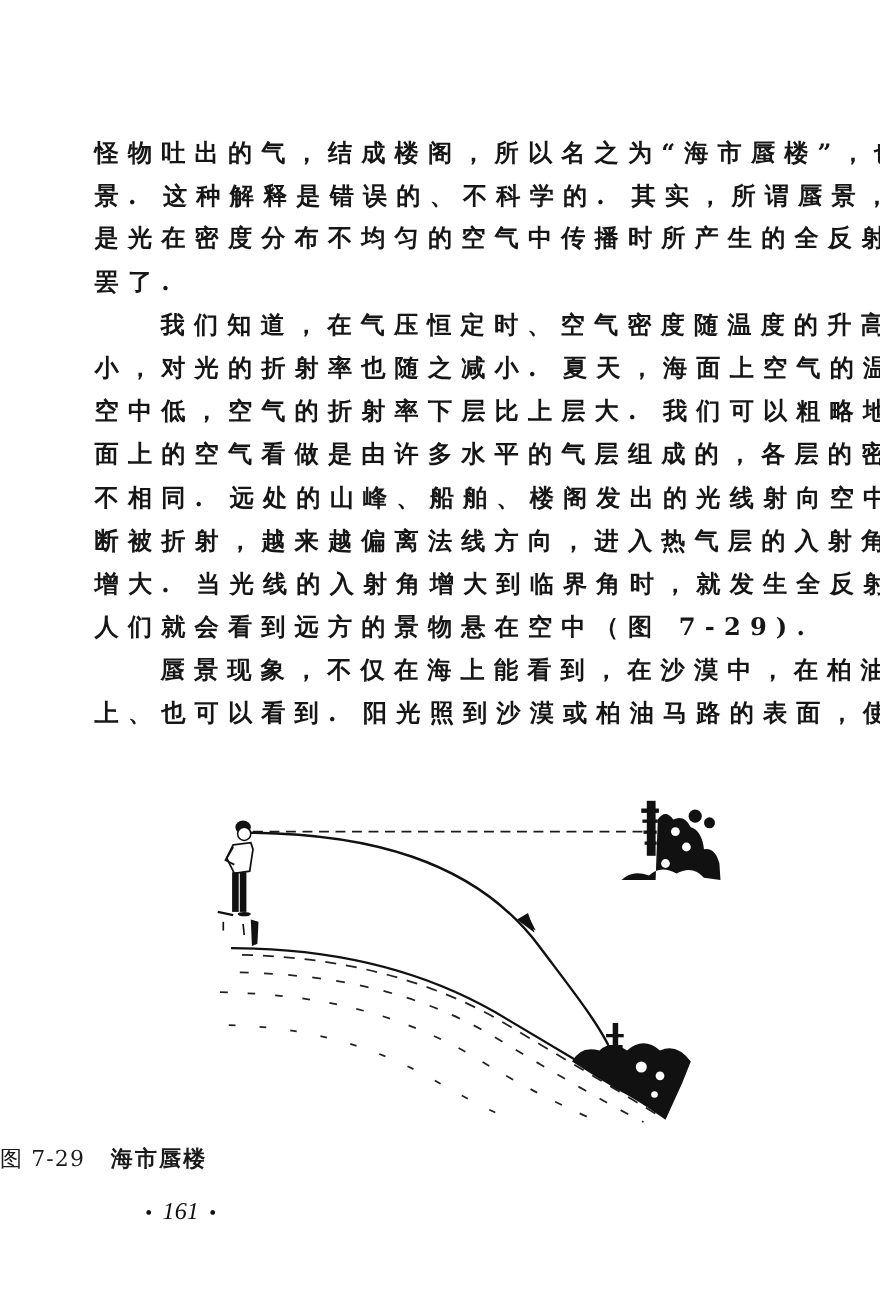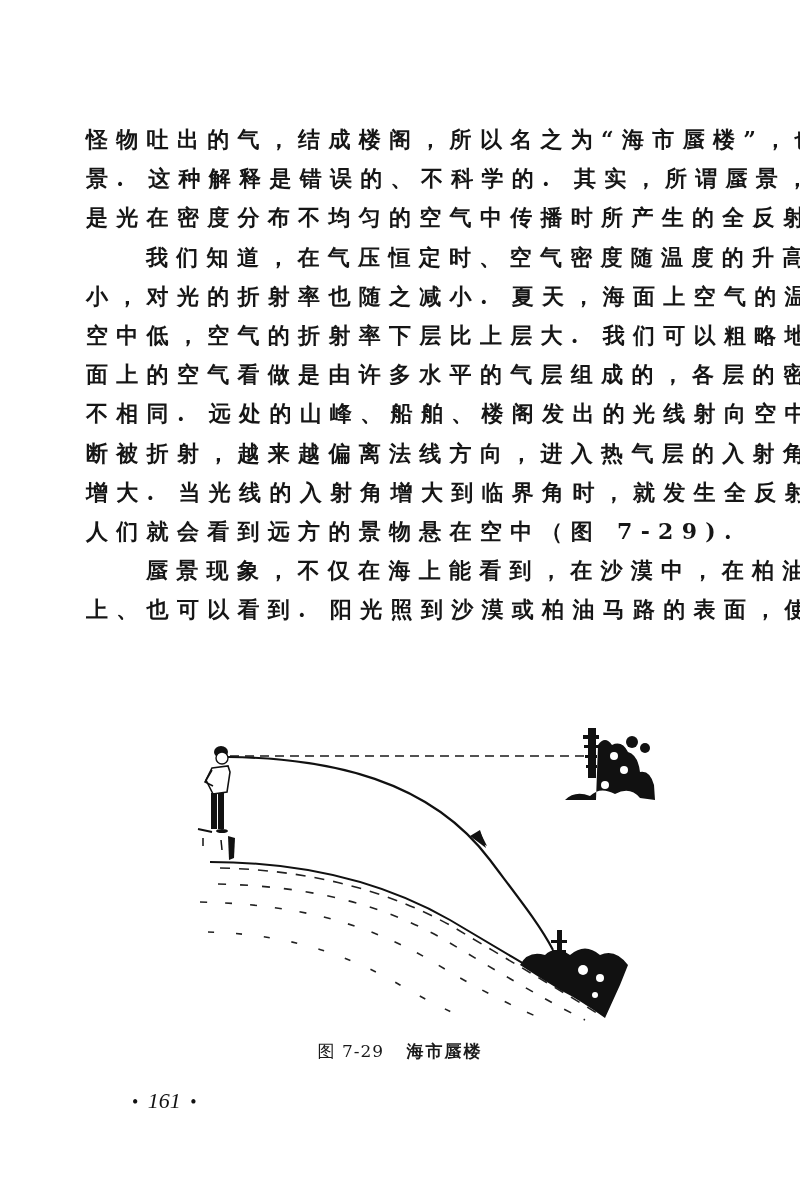--- a/index.html
+++ b/index.html
@@ -40,22 +40,21 @@
     position: absolute;
     left: 0; top: 0;
     width: 800px; height: 1178px;
     pointer-events: none;
   }
   .caption {
     position: absolute;
     left: 0;
     width: 800px;
     top: 1040px;
-    text-align: center;
-    font-size: 17px;
+    font-size: 20px;
     letter-spacing: 1px;
     color: #1a1a1a;
     font-family: "DejaVu Serif", "Liberation Serif", serif;
   }
   .caption .fig-num { margin-right: 16px; }
   .caption .fig-title { font-weight: 700; letter-spacing: 2px; }
   .page-number {
     position: absolute;
     left: 128px;
     top: 1088px;
@@ -69,20 +68,21 @@
 </head>
 <body>
 
 <div class="page">
 
   <div class="text-block">
 
     <div class="line">怪物吐出的气，结成楼阁，所以名之为“海市蜃楼”，也叫蜃</div>
     <div class="line">景. 这种解释是错误的、不科学的. 其实，所谓蜃景，不过</div>
     <div class="line">是光在密度分布不均匀的空气中传播时所产生的全反射现象</div>
+    <div class="line">罢了.</div>
 
     <div class="line indent">我们知道，在气压恒定时、空气密度随温度的升高而减</div>
     <div class="line">小，对光的折射率也随之减小. 夏天，海面上空气的温度比</div>
     <div class="line">空中低，空气的折射率下层比上层大. 我们可以粗略地把海</div>
     <div class="line">面上的空气看做是由许多水平的气层组成的，各层的密度都</div>
     <div class="line">不相同. 远处的山峰、船舶、楼阁发出的光线射向空中时，不</div>
     <div class="line">断被折射，越来越偏离法线方向，进入热气层的入射角不断</div>
     <div class="line">增大. 当光线的入射角增大到临界角时，就发生全反射现象，</div>
     <div class="line">人们就会看到远方的景物悬在空中（图 7-29).</div>
 

